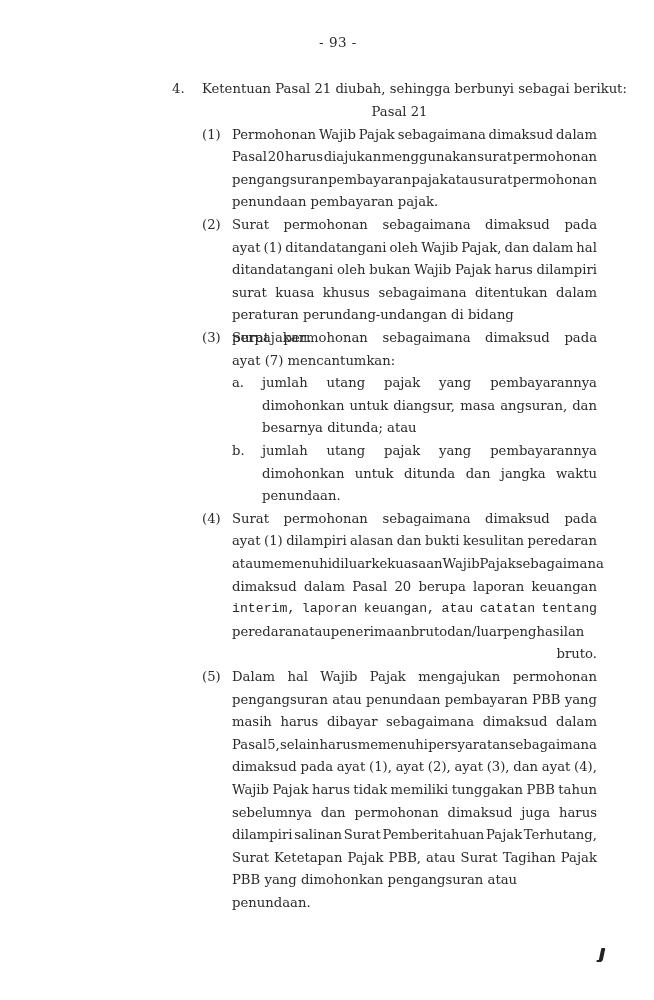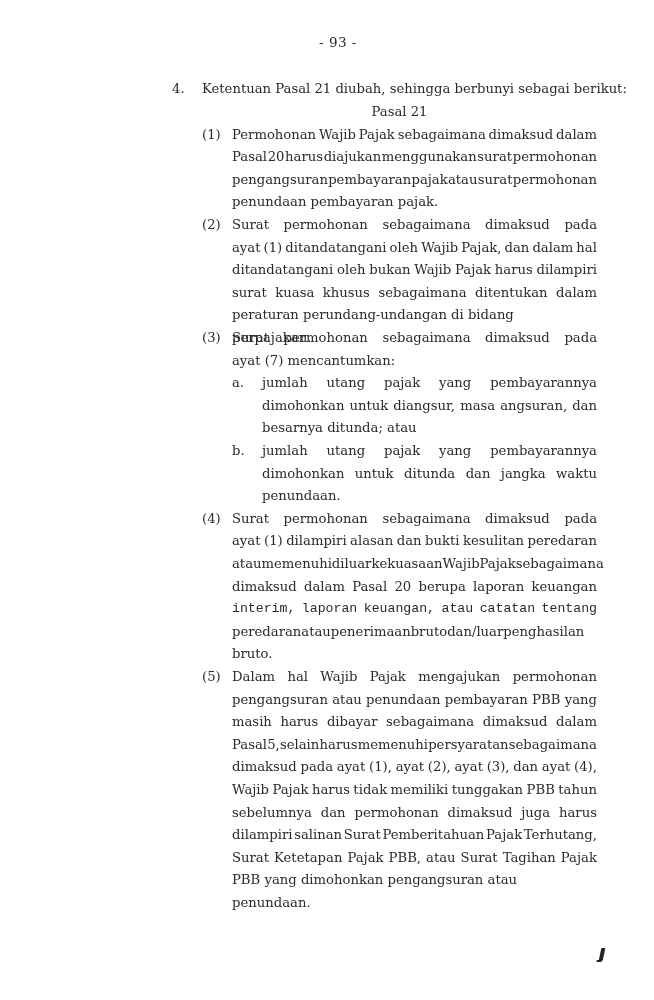--- a/index.html
+++ b/index.html
@@ -238,21 +238,21 @@
         <div class="item-row just" style="left: 232px; top: 620.7px; width: 365px;">
           <span style="display: flex; justify-content: flex-start; width: 100%;">
             <span>peredaran</span>
             <span>atau</span>
             <span>penerimaan</span>
             <span>bruto</span>
             <span>dan/luar</span>
             <span>penghasilan</span>
           </span>
         </div>
-        <div class="item-row" style="left: 232px; top: 643.3px; width: 365px;"><span>bruto.</span></div>
+        <div class="item-row" style="left: 232px; top: 643.3px; width: 365px; text-align: right;"><span>bruto.</span></div>
       </div>
       <div>
         <div class="item-row" style="left: 202px; top: 665.9px;">(5)</div>
         <div class="item-row just" style="left: 232px; top: 665.9px; width: 365px;">
           <span style="display: flex; justify-content: space-between; width: 100%;">
             <span>Dalam</span>
             <span>hal</span>
             <span>Wajib</span>
             <span>Pajak</span>
             <span>mengajukan</span>

